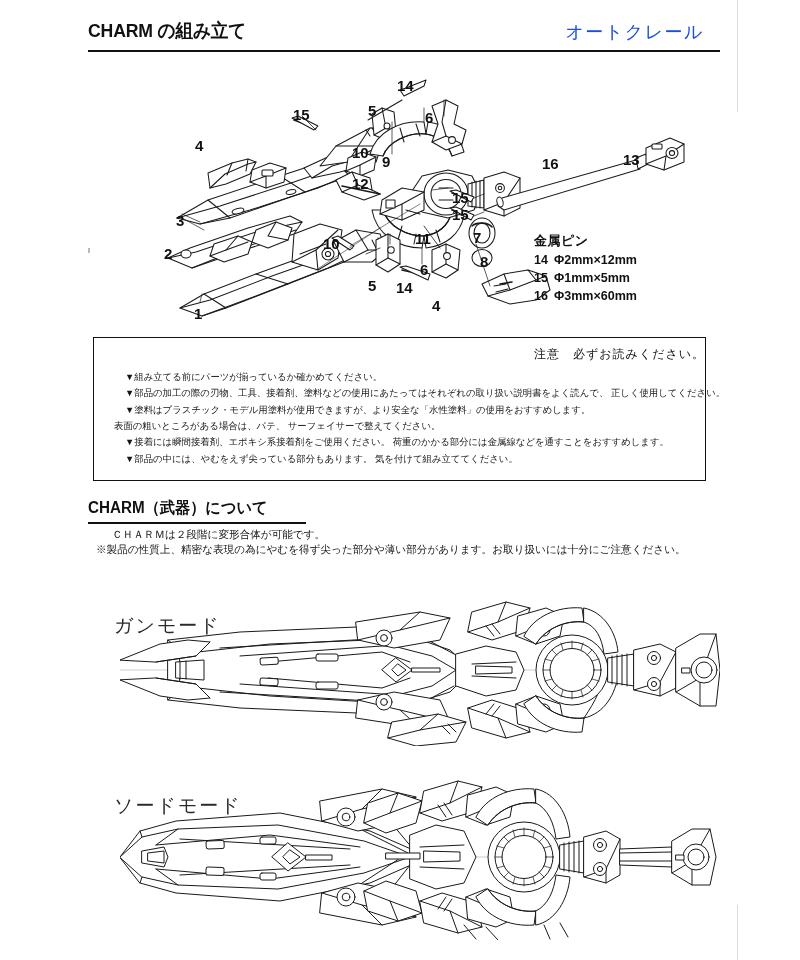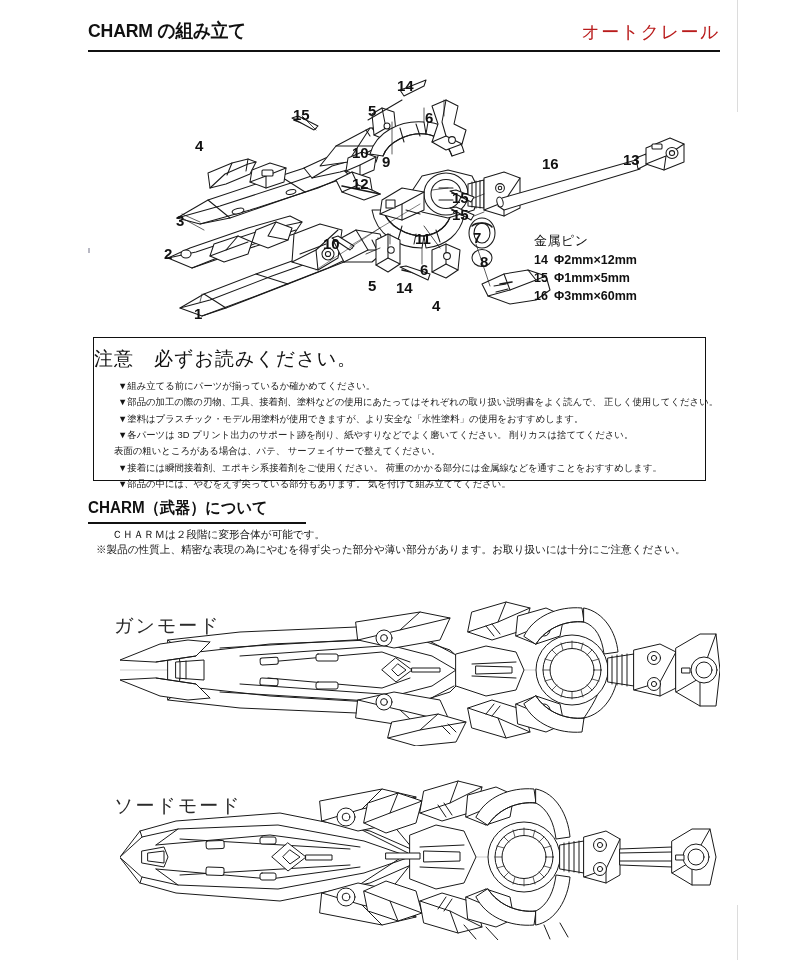--- a/index.html
+++ b/index.html
@@ -5,47 +5,47 @@
 <style>
   html,body{margin:0;padding:0;background:#fff;}
   body{width:800px;height:960px;position:relative;overflow:hidden;
        font-family:"Liberation Sans",sans-serif;color:#111;}
 
   
   #page-header{position:absolute;left:88px;top:18px;width:632px;height:34px;}
   #header-title{position:absolute;left:0;top:0;font-size:19px;font-weight:bold;
        letter-spacing:-.2px;font-family:"Liberation Sans",sans-serif;
        transform:scaleX(.93);transform-origin:left center;white-space:nowrap;}
-  #header-subtitle{position:absolute;right:0;top:2px;font-size:18px;
-       font-family:Liberation Sans, sans-serif;letter-spacing:1.5px;white-space:nowrap;color:#b91c1c;}
+  #header-subtitle{position:absolute;right:16px;top:2px;font-size:18px;
+       font-family:Liberation Sans, sans-serif;letter-spacing:1.5px;white-space:nowrap;color:#1d4ed8;}
   #header-rule{position:absolute;left:88px;top:50px;width:632px;height:2px;background:#111;}
 
   #right-margin-rule{position:absolute;left:737px;top:0px;width:1px;height:112px;background:#dcdcdc;}
   #right-margin-rule2{position:absolute;left:737px;top:905px;width:1px;height:55px;background:#dcdcdc;}
   #stray-mark{position:absolute;left:88px;top:248px;width:2px;height:5px;background:#b9b9c4;}
 
   
   #exploded-diagram{position:absolute;left:80px;top:58px;width:660px;height:265px;}
   #exploded-diagram svg{display:block;}
 
   .pnum{position:absolute;font-family:"Liberation Sans",sans-serif;
         font-size:15px;font-weight:bold;color:#111;line-height:1;}
 
   
   #pin-legend{position:absolute;left:534px;top:232px;width:180px;}
-  #pin-legend-title{font-size:13px;font-weight:normal;letter-spacing:.5px;margin-bottom:2px;}
+  #pin-legend-title{font-size:13px;font-weight:bold;letter-spacing:.5px;margin-bottom:2px;}
   .pin-row{font-size:12.5px;font-weight:bold;letter-spacing:0px;line-height:1.42;white-space:nowrap;}
   .pin-row .pin-no{display:inline-block;width:20px;}
 
   
   #caution-box{position:absolute;left:93px;top:337px;width:613px;height:144px;
         border:1px solid #111;box-sizing:border-box;background:#fff;}
-  #caution-title{text-align:left;font-family:"Liberation Serif",serif;
-        font-size:19px;margin-top:8px;letter-spacing:1px;color:#111;}
-  .caution-line{font-size:9.4px;line-height:1.1;margin:0 0 0 24px;padding-top:6px;
+  #caution-title{text-align:right;font-family:"Liberation Serif",serif;
+        font-size:12px;margin-top:8px;letter-spacing:1px;color:#111;}
+  .caution-line{font-size:9.4px;line-height:1.1;margin:0 0 0 31px;padding-top:6px;
         white-space:nowrap;color:#151515;letter-spacing:0px;}
   .caution-line.first{padding-top:9px;}
   .caution-line.cont{margin-left:20px;}
 
   
   #about-heading{position:absolute;left:88px;top:498px;font-size:16px;font-weight:bold;
         transform:scaleX(.95);transform-origin:left center;white-space:nowrap;}
   #about-rule{position:absolute;left:88px;top:522px;width:218px;height:1.6px;background:#111;}
   #about-line1{position:absolute;left:112px;top:528px;font-size:10.6px;white-space:nowrap;color:#141414;}
   #about-line2{position:absolute;left:96px;top:543px;font-size:10.6px;white-space:nowrap;color:#141414;}
@@ -299,21 +299,20 @@
     <span class="pin-no">16</span><span>Φ3mm×60mm</span>
   </div>
 </div>
 
 <div id="caution-box">
   <div id="caution-title">注意　必ずお読みください。</div>
   <div id="caution-lines">
       <div class="caution-line first">▼組み立てる前にパーツが揃っているか確かめてください。</div>
       <div class="caution-line">▼部品の加工の際の刃物、工具、接着剤、塗料などの使用にあたってはそれぞれの取り扱い説明書をよく読んで、 正しく使用してください。</div>
       <div class="caution-line">▼塗料はプラスチック・モデル用塗料が使用できますが、より安全な「水性塗料」の使用をおすすめします。</div>
-      <div class="caution-line">▼各パーツは 3D プリント出力のサポート跡を削り、紙やすりなどでよく磨いてください。 削りカスは捨ててください。</div>
       <div class="caution-line cont">表面の粗いところがある場合は、パテ、 サーフェイサーで整えてください。</div>
       <div class="caution-line">▼接着には瞬間接着剤、エポキシ系接着剤をご使用ください。 荷重のかかる部分には金属線などを通すことをおすすめします。</div>
       <div class="caution-line">▼部品の中には、やむをえず尖っている部分もあります。 気を付けて組み立ててください。</div>
     </div>
 </div>
 
 <div id="about-heading">CHARM（武器）について</div>
 <div id="about-rule"></div>
 <div id="about-line1">ＣＨＡＲＭは２段階に変形合体が可能です。</div>
 <div id="about-line2">※製品の性質上、精密な表現の為にやむを得ず尖った部分や薄い部分があります。お取り扱いには十分にご注意ください。</div>

